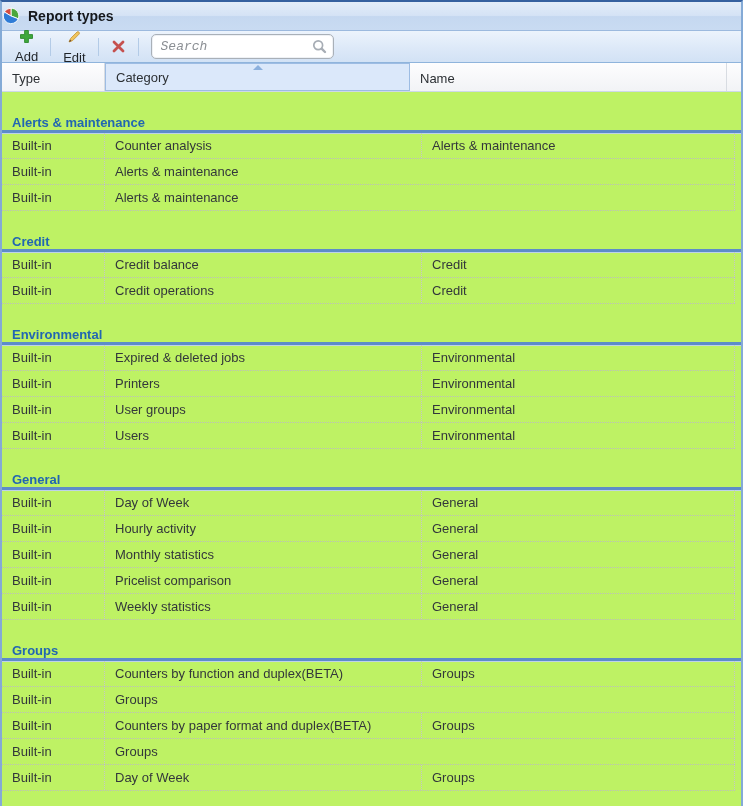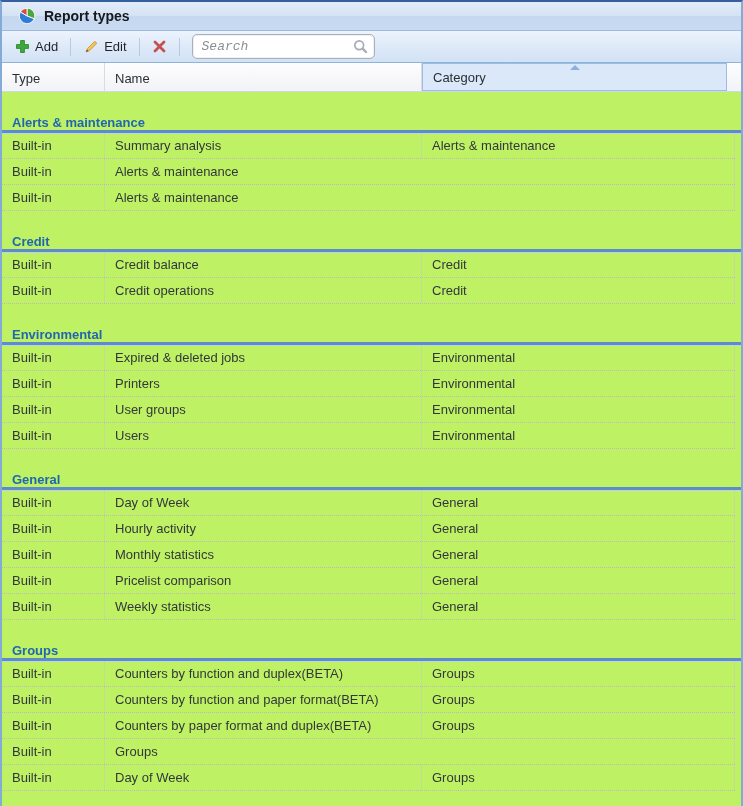--- a/index.html
+++ b/index.html
@@ -4,30 +4,30 @@
 <style>
   * { margin:0; padding:0; box-sizing:border-box; }
   html,body { width:743px; height:806px; overflow:hidden; background:#fff;
               font-family:"Liberation Sans", sans-serif; }
   .window { width:743px; height:806px; background:#fff;
             border-top:2px solid #35609f; border-left:2px solid #84aad6; border-right:2px solid #84aad6;
             display:flex; flex-direction:column; overflow:hidden; }
 
   
   .titlebar { height:29px; flex:0 0 29px; display:flex; align-items:center; gap:8px;
-              padding:0 16px; background:linear-gradient(#e2ecf9 0%, #d5e3f5 48%, #c5d8f0 52%, #c9dbf2 100%);
+              padding:0 0; background:linear-gradient(#e2ecf9 0%, #d5e3f5 48%, #c5d8f0 52%, #c9dbf2 100%);
               border-bottom:1px solid #9cb9de; }
   .title-text { font-size:14px; font-weight:bold; color:#15181c; }
 
   
   .toolbar { height:32px; flex:0 0 32px; display:flex; align-items:center; gap:4px;
              padding:0 8px; background:linear-gradient(#ecf3fc 0%, #dde9f8 55%, #d2e2f5 100%);
              border-bottom:1px solid #8fb4dc; }
   .tb-btn { display:flex; align-items:center; gap:5px; border:none; background:transparent;
-            font-family:inherit; font-size:13px; color:#1f2328; padding:3px 5px; cursor:default; }
+            font-family:inherit; font-size:13px; color:#1f2328; padding:3px 5px; cursor:default;flex-direction:column; }
   .tb-sep { width:1px; height:18px; background:#b3cbe7; margin:0 3px; }
   .searchbox { margin-left:5px; width:183px; height:25px; background:#fff;
                border:1px solid #a9b0b8; border-radius:5px; display:flex; align-items:center;
                padding:0 5px 0 9px; box-shadow:0 0 0 1px #eef1f5 inset; }
   .searchbox input { flex:1; border:none; outline:none; background:transparent;
                      font-family:Liberation Mono, monospace; font-size:13px; font-style:italic; color:#737373; min-width:0; }
   .searchbox input::placeholder { color:#8b8f94; font-style:italic; opacity:1; }
 
   
   .grid-header { height:29px; flex:0 0 29px; display:flex;
@@ -107,35 +107,35 @@
           <line x1="10.6" y1="10.6" x2="14" y2="14" stroke="#a7adb5" stroke-width="2.4" stroke-linecap="round"></line>
         </svg>
       </span>
     </div>
   </div>
 
   <div class="grid-header">
     <div class="hcell col-type">
       <span>Type</span>
     </div>
-    <div class="hcell col-name">
-      <span>Name</span>
-    </div>
     <div class="hcell col-category">
       <span class="sort-arrow"></span>
       <span>Category</span>
     </div>
+    <div class="hcell col-name">
+      <span>Name</span>
+    </div>
   </div>
 
   <div class="grid-body">
       <div class="group">
         <div class="group-header"><span class="group-label">Alerts &amp; maintenance</span></div>
         <div class="row">
           <div class="cell type">Built-in</div>
-          <div class="cell name">Summary analysis</div>
+          <div class="cell name">Counter analysis</div>
           <div class="cell category">Alerts &amp; maintenance</div>
         </div>
         <div class="row">
           <div class="cell type">Built-in</div>
           <div class="cell category">Alerts &amp; maintenance</div>
         </div>
         <div class="row">
           <div class="cell type">Built-in</div>
           <div class="cell category">Alerts &amp; maintenance</div>
         </div>
@@ -206,21 +206,20 @@
       </div>
       <div class="group">
         <div class="group-header"><span class="group-label">Groups</span></div>
         <div class="row">
           <div class="cell type">Built-in</div>
           <div class="cell name">Counters by function and duplex(BETA)</div>
           <div class="cell category">Groups</div>
         </div>
         <div class="row">
           <div class="cell type">Built-in</div>
-          <div class="cell name">Counters by function and paper format(BETA)</div>
           <div class="cell category">Groups</div>
         </div>
         <div class="row">
           <div class="cell type">Built-in</div>
           <div class="cell name">Counters by paper format and duplex(BETA)</div>
           <div class="cell category">Groups</div>
         </div>
         <div class="row">
           <div class="cell type">Built-in</div>
           <div class="cell category">Groups</div>

